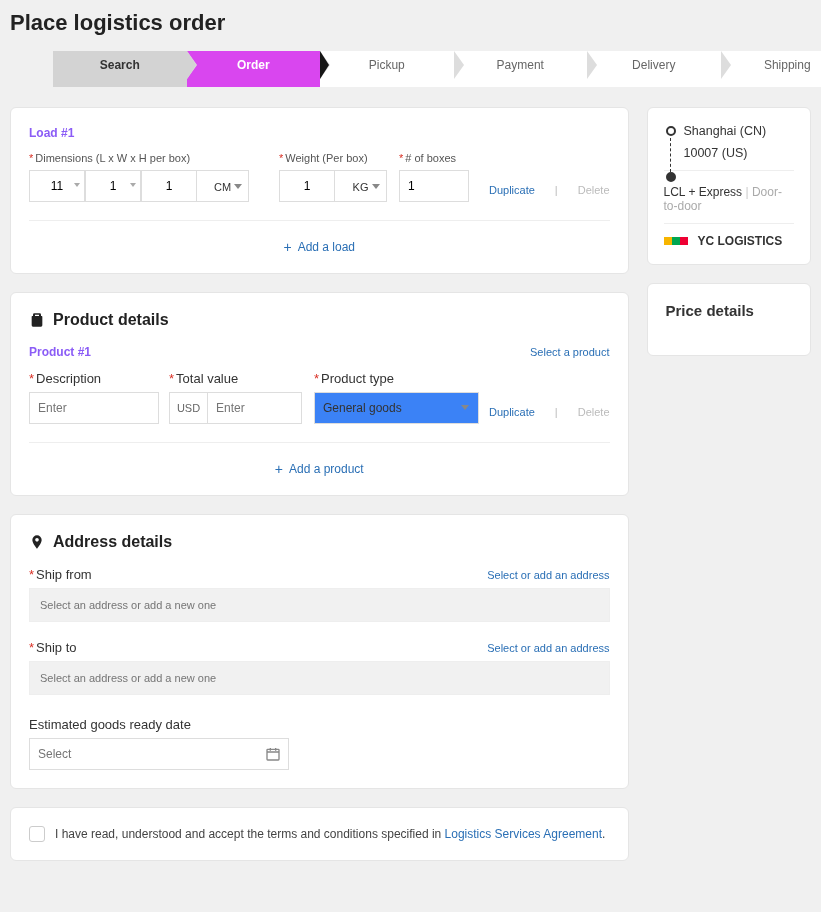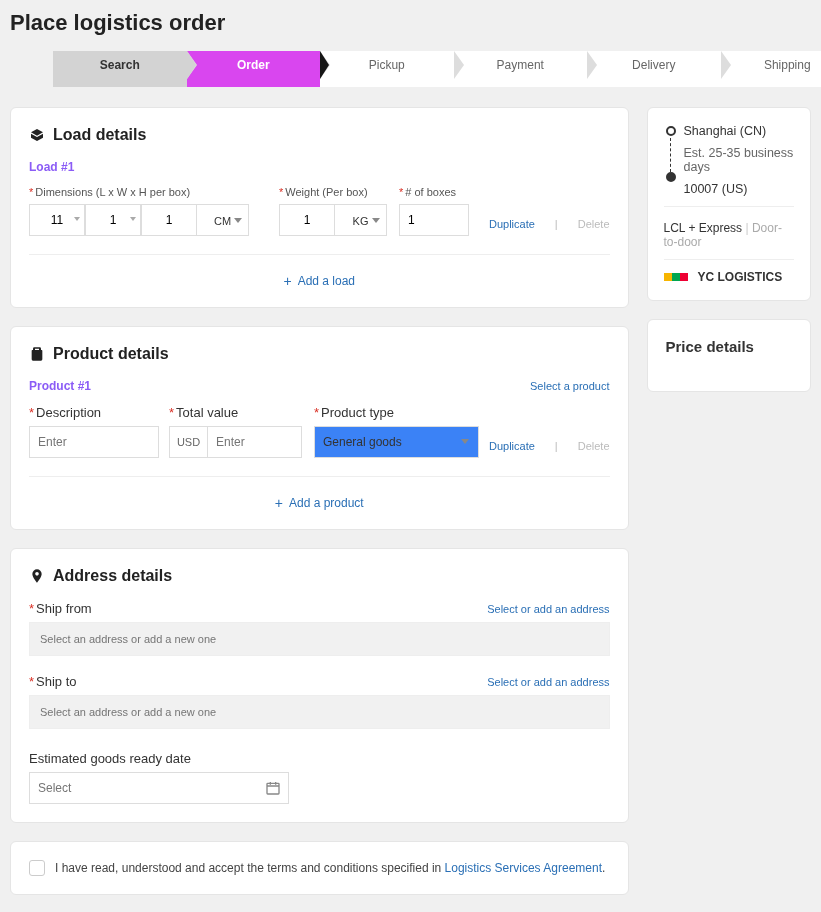--- a/index.html
+++ b/index.html
@@ -99,26 +99,20 @@
     <div class="step">Pickup</div>
     <div class="step">Payment</div>
     <div class="step">Delivery</div>
     <div class="step">Shipping</div>
   </div>
 
   <div class="layout">
     <div class="main">
 
       <div class="card">
-        <div class="card-h">
-          <svg class="ico" viewBox="0 0 24 24" fill="#222">
-              <path d="M21 8l-9-5-9 5 9 5 9-5zm-9 7L3 10v6l9 5 9-5v-6l-9 5z"></path>
-            </svg>
-          <h2>Load details</h2>
-        </div>
         <div class="subhead">Load #1</div>
 
         <div class="row">
           <div class="fld" style="width:240px;">
             <label class="lbl"><span class="req">*</span><span>Dimensions (L x W x H per box)</span></label>
             <div class="ibox">
               <span class="dim-wrap"><input class="dim-in" value="11" style=""><span class="car"></span></span>
               <span class="dim-wrap"><input class="dim-in" value="1" style=""><span class="car"></span></span>
               <span class="dim-wrap"><input class="dim-in" value="1" style=""></span>
               <div class="unit-sel"><span style="line-height:32px;font-size:11px;">CM</span></div>
@@ -241,21 +235,20 @@
 
     </div>
 
     <div class="side">
       <div class="card" style="padding:16px;">
         <div class="route">
           <span class="dot d1"></span>
           <span class="line"></span>
           <span class="dot d2"></span>
           <div class="pt">Shanghai (CN)</div>
-          <div class="pt" style="color:#666;">Est. 25-35 business days</div>
           <div class="pt">10007 (US)</div>
         </div>
         <hr class="hr">
         <div class="svc">
           <span>LCL + Express</span> <span style="color:#ccc;">|</span> <span class="gray">Door-to-door</span>
         </div>
         <hr class="hr">
         <div class="carrier">
           <div class="logo"></div>
           <span>YC LOGISTICS</span>

